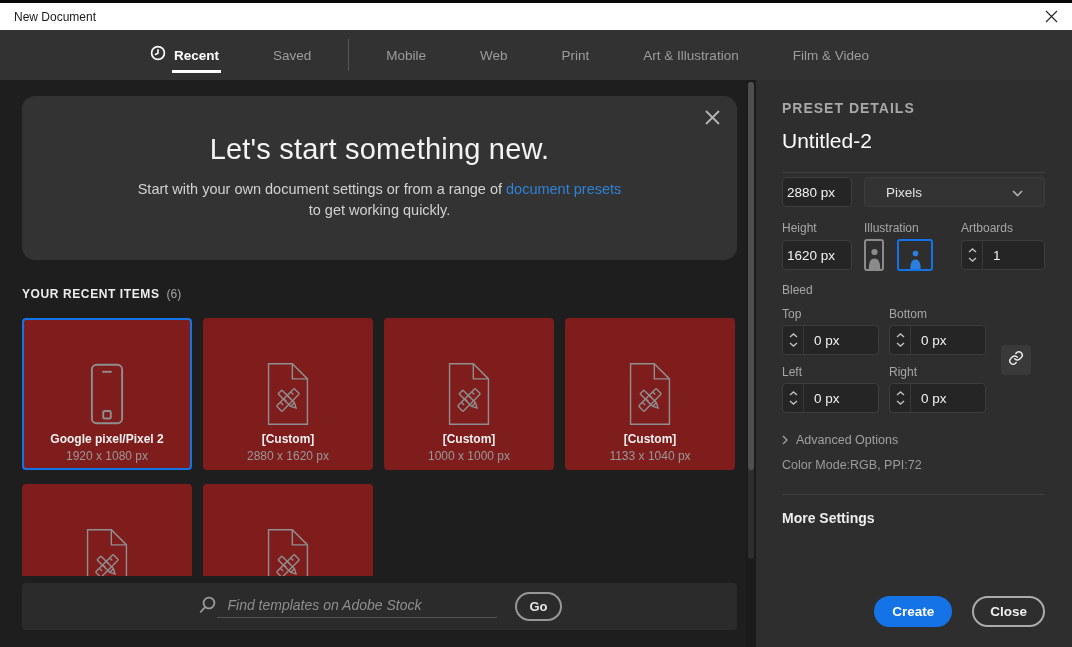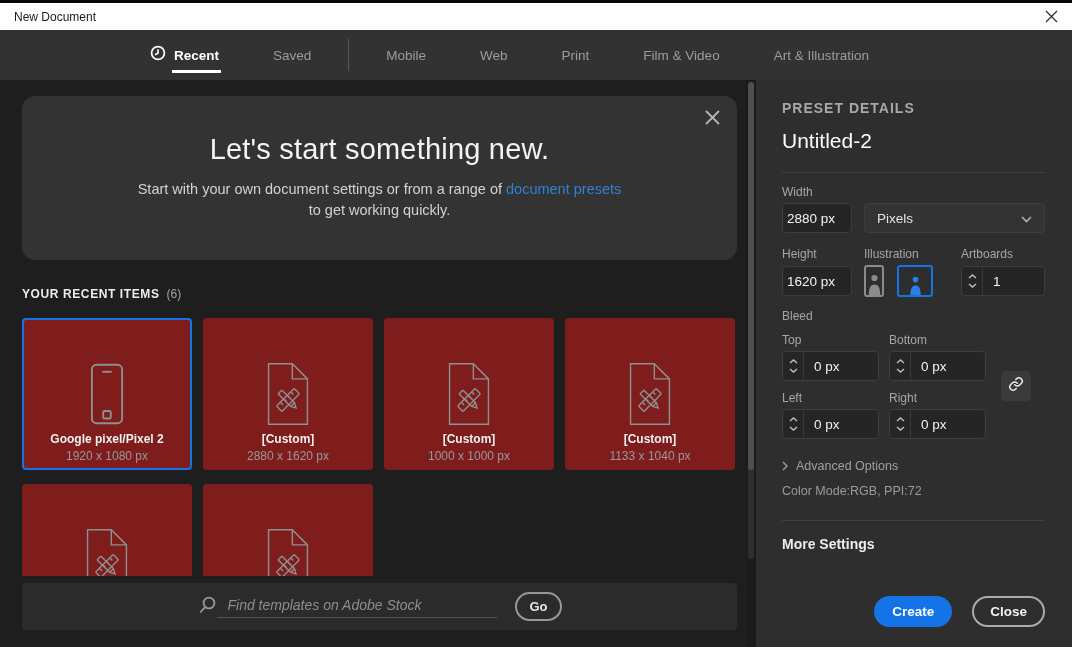--- a/index.html
+++ b/index.html
@@ -63,21 +63,21 @@
   .scroll-thumb { width:6px; height:388px; background:#4f4f4f; border-radius:3px; }
 
   
   .right { width:316px; background:#2e2e2e; padding:20px 27px 20px 26px; display:flex; flex-direction:column; }
   .panel-heading { font-size:14px; letter-spacing:1px; color:#a8a8a8;font-weight:bold; }
   .doc-name { margin-top:13px; font-size:21px; color:#fcfcfc; padding-bottom:19px; border-bottom:1px solid #404040; cursor:text; }
   .field-label { font-size:12px; color:#a6a6a6; }
   .mt12 { margin-top:12px; }
   .row { display:flex; margin-top:4px; }
   .val-input { width:70px; height:30px; background:#252525; border:1px solid #3d3d3d; border-radius:4px; color:#f2f2f2; font-size:13.5px; padding-left:4px; font-family:"Liberation Sans", sans-serif; outline:none; }
-  .select { flex:1; margin-left:12px; height:30px; background:#333333; border:1px solid #3d3d3d; border-radius:4px; display:flex; align-items:center; justify-content:space-between; padding:0 12px; color:#e3e3e3; font-size:13.5px; cursor:pointer; }
+  .select { flex:1; margin-left:12px; height:30px; background:#333333; border:1px solid #3d3d3d; border-radius:4px; display:flex; align-items:center; justify-content:space-between; padding:0 21px; color:#e3e3e3; font-size:13.5px; cursor:pointer; }
 
   .tri-row { display:flex; margin-top:14px; }
   .col-h { width:82px; }
   .col-o { flex:1; }
   .col-a { width:84px; }
   .tri-row2 { display:flex; margin-top:4px; align-items:center; }
   .orient-box { display:flex; gap:13px; align-items:center; }
   .orient { border-radius:3px; display:flex; align-items:flex-end; justify-content:center; cursor:pointer; }
   .orient.portrait { width:20px; height:32px; border:2px solid #8b8b8b; }
   .orient.landscape { width:36px; height:32px; border:2px solid #1473e6; }
@@ -146,26 +146,26 @@
           <span class="tab-label">Web</span>
         </span>
       </div>
     <div class="tab">
         <span class="tab-inner">
           <span class="tab-label">Print</span>
         </span>
       </div>
     <div class="tab">
         <span class="tab-inner">
+          <span class="tab-label">Art &amp; Illustration</span>
+        </span>
+      </div>
+    <div class="tab">
+        <span class="tab-inner">
           <span class="tab-label">Film &amp; Video</span>
-        </span>
-      </div>
-    <div class="tab">
-        <span class="tab-inner">
-          <span class="tab-label">Art &amp; Illustration</span>
         </span>
       </div>
   </div>
 
   <div class="main">
     <div class="left">
       <div class="scrollview">
 
         <div class="hero">
           <span class="hero-close">
@@ -327,21 +327,20 @@
     <div class="scroll-col">
       <div class="scroll-track">
         <div class="scroll-thumb"></div>
       </div>
     </div>
 
     <div class="right">
       <div class="panel-heading">PRESET DETAILS</div>
       <div class="doc-name">Untitled-2</div>
 
-      <div class="field-label mt12">Width</div>
       <div class="row">
         <input class="val-input" value="2880 px" style="">
         <div class="select">
           <span>Pixels</span>
           <span>
             <svg width="11" height="7" viewBox="0 0 11 7">
                 <polyline points="1,1 5.5,5.5 10,1" stroke="#b0b0b0" stroke-width="1.6" fill="none"></polyline>
               </svg>
           </span>
         </div>

